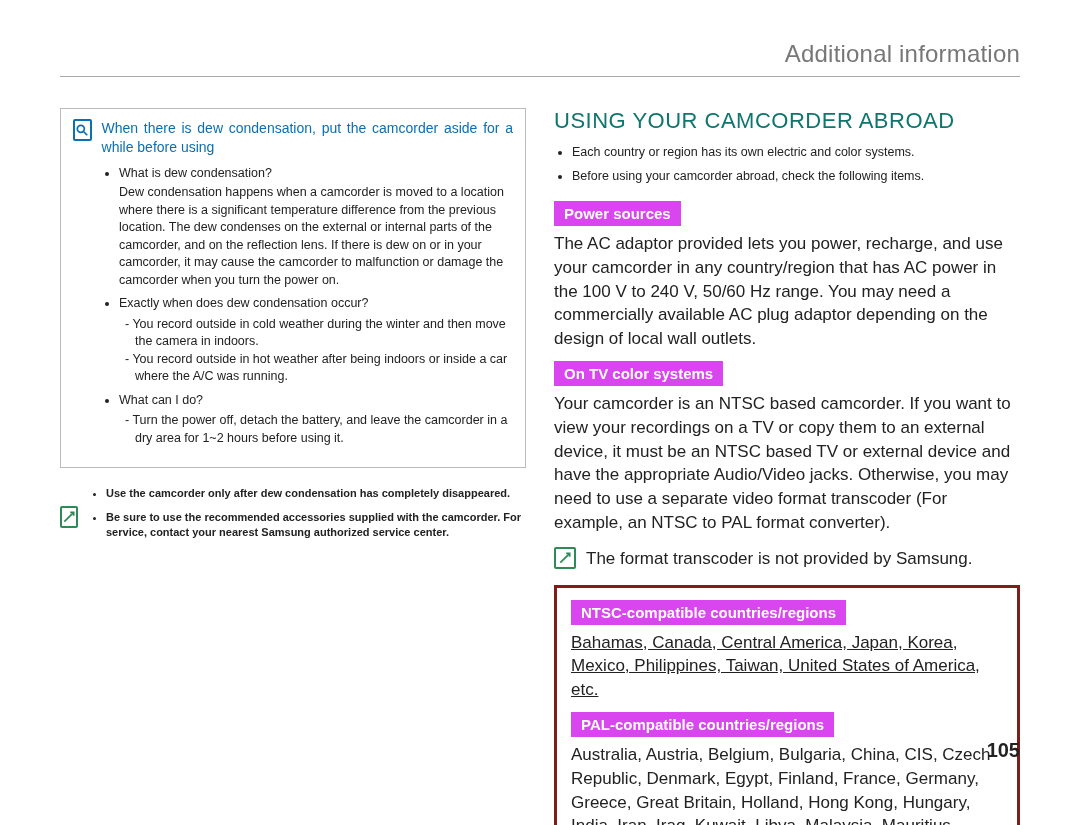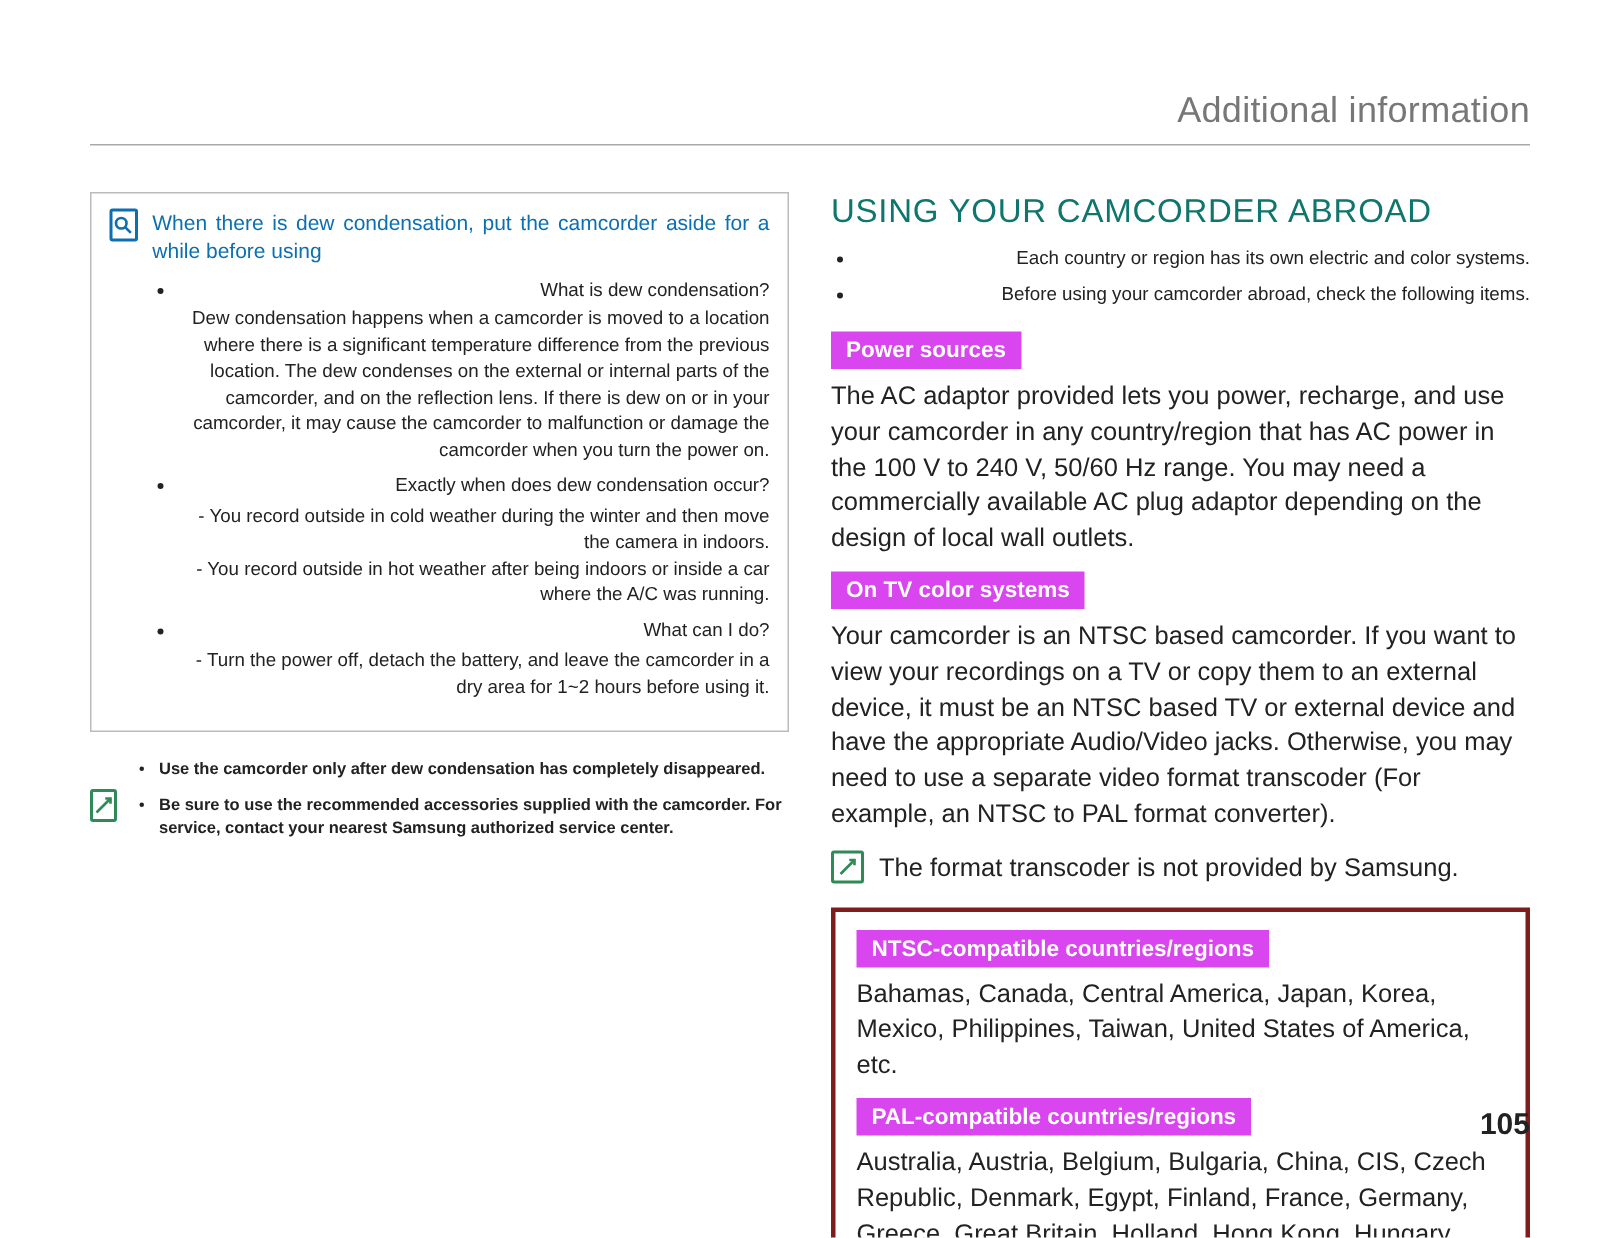--- a/index.html
+++ b/index.html
@@ -1,27 +1,27 @@
 <!DOCTYPE html>
 <html><head>
 <meta charset="utf-8">
 <style>
   * { box-sizing: border-box; margin: 0; padding: 0; }
   html, body { width: 1080px; height: 825px; background: #fff; font-family: Arial, Helvetica, sans-serif; color: #222; }
-  .page { position: relative; width: 1080px; height: 794px; padding: 60px 60px 40px 60px; }
+  .page { position: relative; width: 1080px; height: 794px; padding: 40px 60px 40px 60px; }
   .header { text-align: right; font-size: 24px; color: #777; font-weight: 300; margin-bottom: 8px; letter-spacing: .2px; }
   .rule { border: 0; border-top: 1px solid #aaa; margin-bottom: 20px; }
   .cols { display: flex; gap: 28px; }
   .col { flex: 1; margin-top: 11px; }
   .info-box { border: 1px solid #bbb; padding: 10px 12px 14px 12px; margin-bottom: 18px; }
   .icon-sq { display: inline-flex; align-items: center; justify-content: center; width: 22px; height: 22px; border: 2px solid #0b6fb1; color: #0b6fb1; border-radius: 2px; font-size: 14px; font-weight: bold; vertical-align: top; }
   .icon-sq.green { border-color: #2e8b57; color: #2e8b57; }
   .lead-row { display: flex; gap: 10px; align-items: flex-start; }
   .lead-text { color: #0b6fb1; font-size: 14px; line-height: 1.35; text-align: justify; }
-  ul.bullets { list-style: disc; padding-left: 28px; margin-top: 6px; text-align: right; }
+  ul.bullets { list-style: disc; padding-left: 28px; margin-top: 6px; }
   ul.bullets > li { font-size: 12.5px; line-height: 1.4; margin-bottom: 6px; }
   ul.dashes { list-style: none; padding-left: 6px; margin-top: 3px; }
   ul.dashes > li { font-size: 12.5px; line-height: 1.4; text-indent: -10px; padding-left: 10px; }
   ul.dashes > li::before { content: "- "; }
   .bullet-body { font-size: 12.5px; line-height: 1.4; margin-top: 2px; }
   .note-row { display: flex; gap: 10px; align-items: center; margin-top: 4px; }
   .note-list { list-style: disc; padding-left: 18px; }
   .note-list > li { font-size: 11px; line-height: 1.4; margin-bottom: 8px; font-weight: bold; }
   .h1 { color: #0f766e; font-size: 22px; font-weight: 400; letter-spacing: .5px; margin-bottom: 10px; }
   .tag { display: inline-block; background: #d946ef; color: #fff; font-size: 15px; padding: 4px 10px; margin: 10px 0 6px 0; font-weight: bold; }
@@ -103,21 +103,21 @@
           <svg width="14" height="14" viewBox="0 0 24 24" fill="none" stroke="#2e8b57" stroke-width="3">
               <path d="M4 20 L20 4"></path>
               <path d="M14 4 L20 4 L20 10"></path>
             </svg>
         </span>
         <div class="para" style="padding-top:2px;">The format transcoder is not provided by Samsung.</div>
       </div>
 
       <div class="region-box">
         <div class="tag">NTSC-compatible countries/regions</div>
-        <div class="para" style="margin-bottom:10px;">Bahamas, Canada, Central America, Japan, Korea, Mexico, Philippines, Taiwan, United States of America, etc.</div>
+        <div class="para" style="margin-bottom:10px;text-decoration:underline;">Bahamas, Canada, Central America, Japan, Korea, Mexico, Philippines, Taiwan, United States of America, etc.</div>
 
         <div class="tag">PAL-compatible countries/regions</div>
         <div class="para" style="margin-bottom:12px;">Australia, Austria, Belgium, Bulgaria, China, CIS, Czech Republic, Denmark, Egypt, Finland, France, Germany, Greece, Great Britain, Holland, Hong Kong, Hungary, India, Iran, Iraq, Kuwait, Libya, Malaysia, Mauritius, Norway, Romania, Saudi Arabia, Singapore, Slovak Republic, Spain, Sweden, Switzerland, Syria, Thailand, Tunisia, etc.</div>
 
         <div class="note-row">
           <span class="icon-sq green">
             <svg width="14" height="14" viewBox="0 0 24 24" fill="none" stroke="#2e8b57" stroke-width="3">
                 <path d="M4 20 L20 4"></path>
                 <path d="M14 4 L20 4 L20 10"></path>
               </svg>

